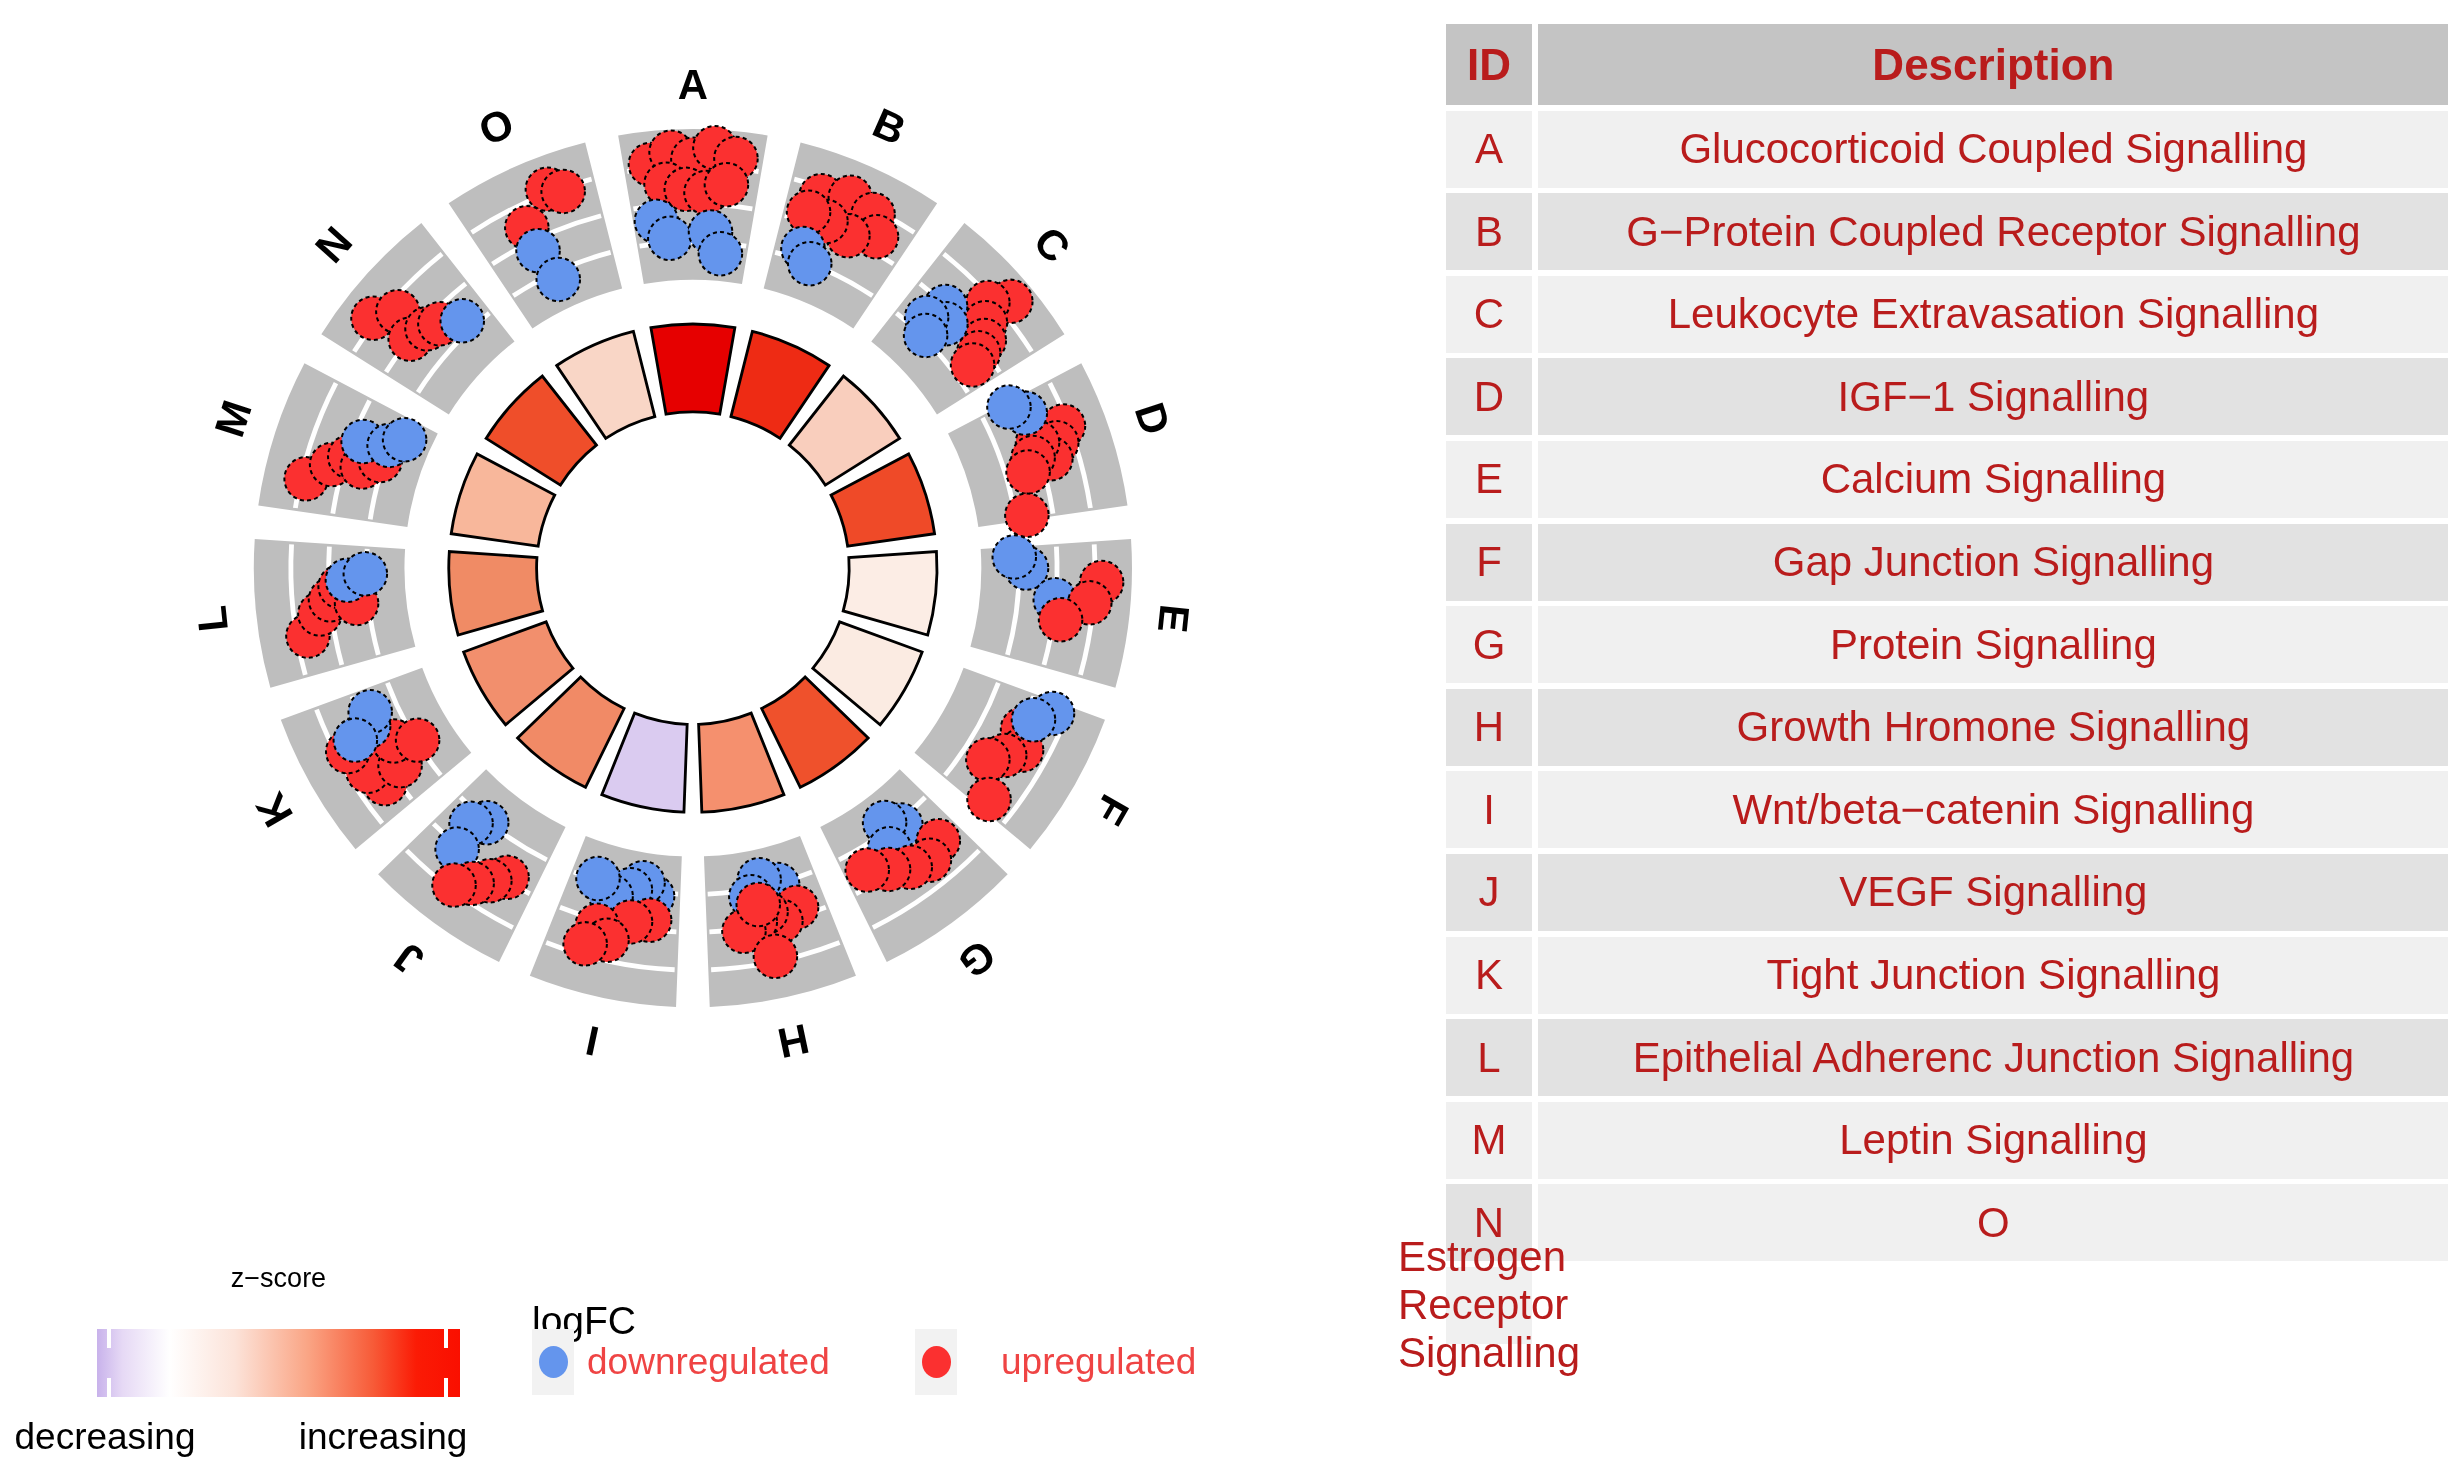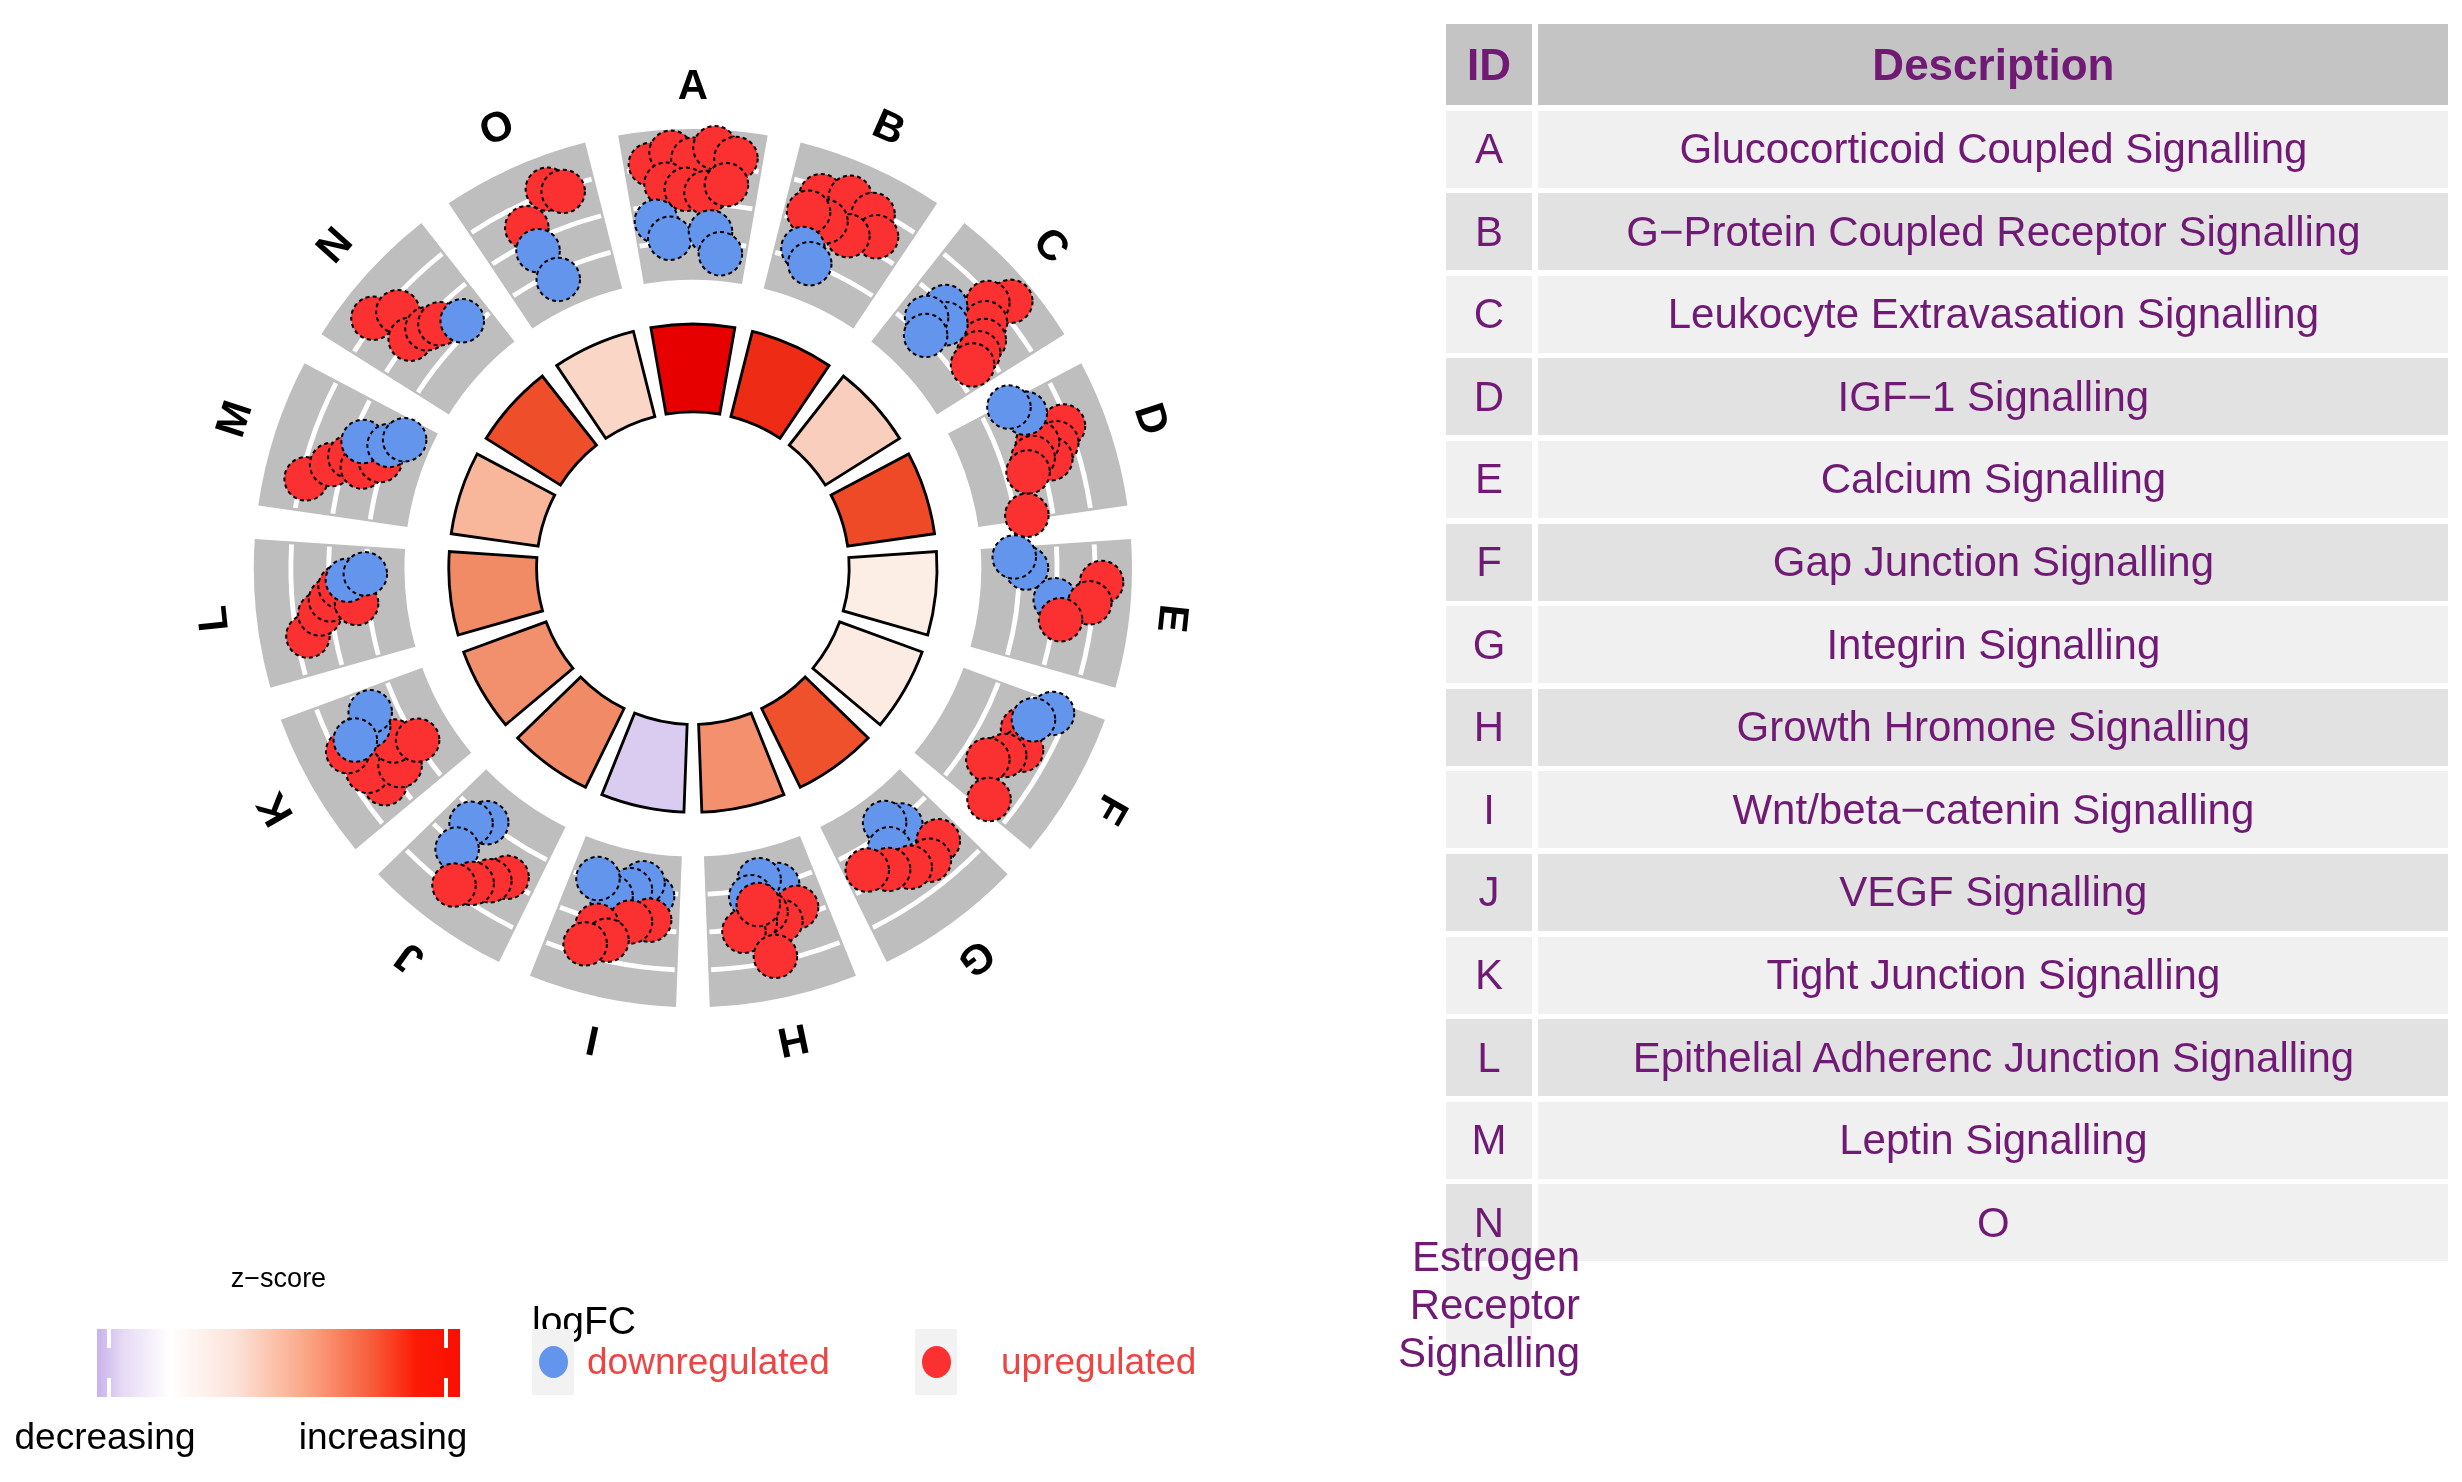--- a/index.html
+++ b/index.html
@@ -57,21 +57,21 @@
 
   
   .desc-table{
     position:absolute;left:1446px;top:24px;
     display:grid;
     grid-template-columns:86px 910px;
     column-gap:6.4px;row-gap:5.6px;
   }
   .cell{
     display:flex;align-items:center;justify-content:center;
-    color:#701a75;font-size:42px;text-align:right;
+    color:#b91c1c;font-size:42px;text-align:left;
   }
   .cell-header{background:#C4C4C4;font-weight:bold;font-size:44px;height:81px;}
   .cell-odd{background:#F0F0F0;height:77px;}
   .cell-even{background:#E2E2E2;height:77px;}
 </style>
 </head>
 <body>
 
 <div class="canvas">
 
@@ -355,21 +355,21 @@
       <div class="cell cell-even">G−Protein Coupled Receptor Signalling</div>
       <div class="cell cell-odd">C</div>
       <div class="cell cell-odd">Leukocyte Extravasation Signalling</div>
       <div class="cell cell-even">D</div>
       <div class="cell cell-even">IGF−1 Signalling</div>
       <div class="cell cell-odd">E</div>
       <div class="cell cell-odd">Calcium Signalling</div>
       <div class="cell cell-even">F</div>
       <div class="cell cell-even">Gap Junction Signalling</div>
       <div class="cell cell-odd">G</div>
-      <div class="cell cell-odd">Integrin Signalling</div>
+      <div class="cell cell-odd">Protein Signalling</div>
       <div class="cell cell-even">H</div>
       <div class="cell cell-even">Growth Hromone Signalling</div>
       <div class="cell cell-odd">I</div>
       <div class="cell cell-odd">Wnt/beta−catenin Signalling</div>
       <div class="cell cell-even">J</div>
       <div class="cell cell-even">VEGF Signalling</div>
       <div class="cell cell-odd">K</div>
       <div class="cell cell-odd">Tight Junction Signalling</div>
       <div class="cell cell-even">L</div>
       <div class="cell cell-even">Epithelial Adherenc Junction Signalling</div>

